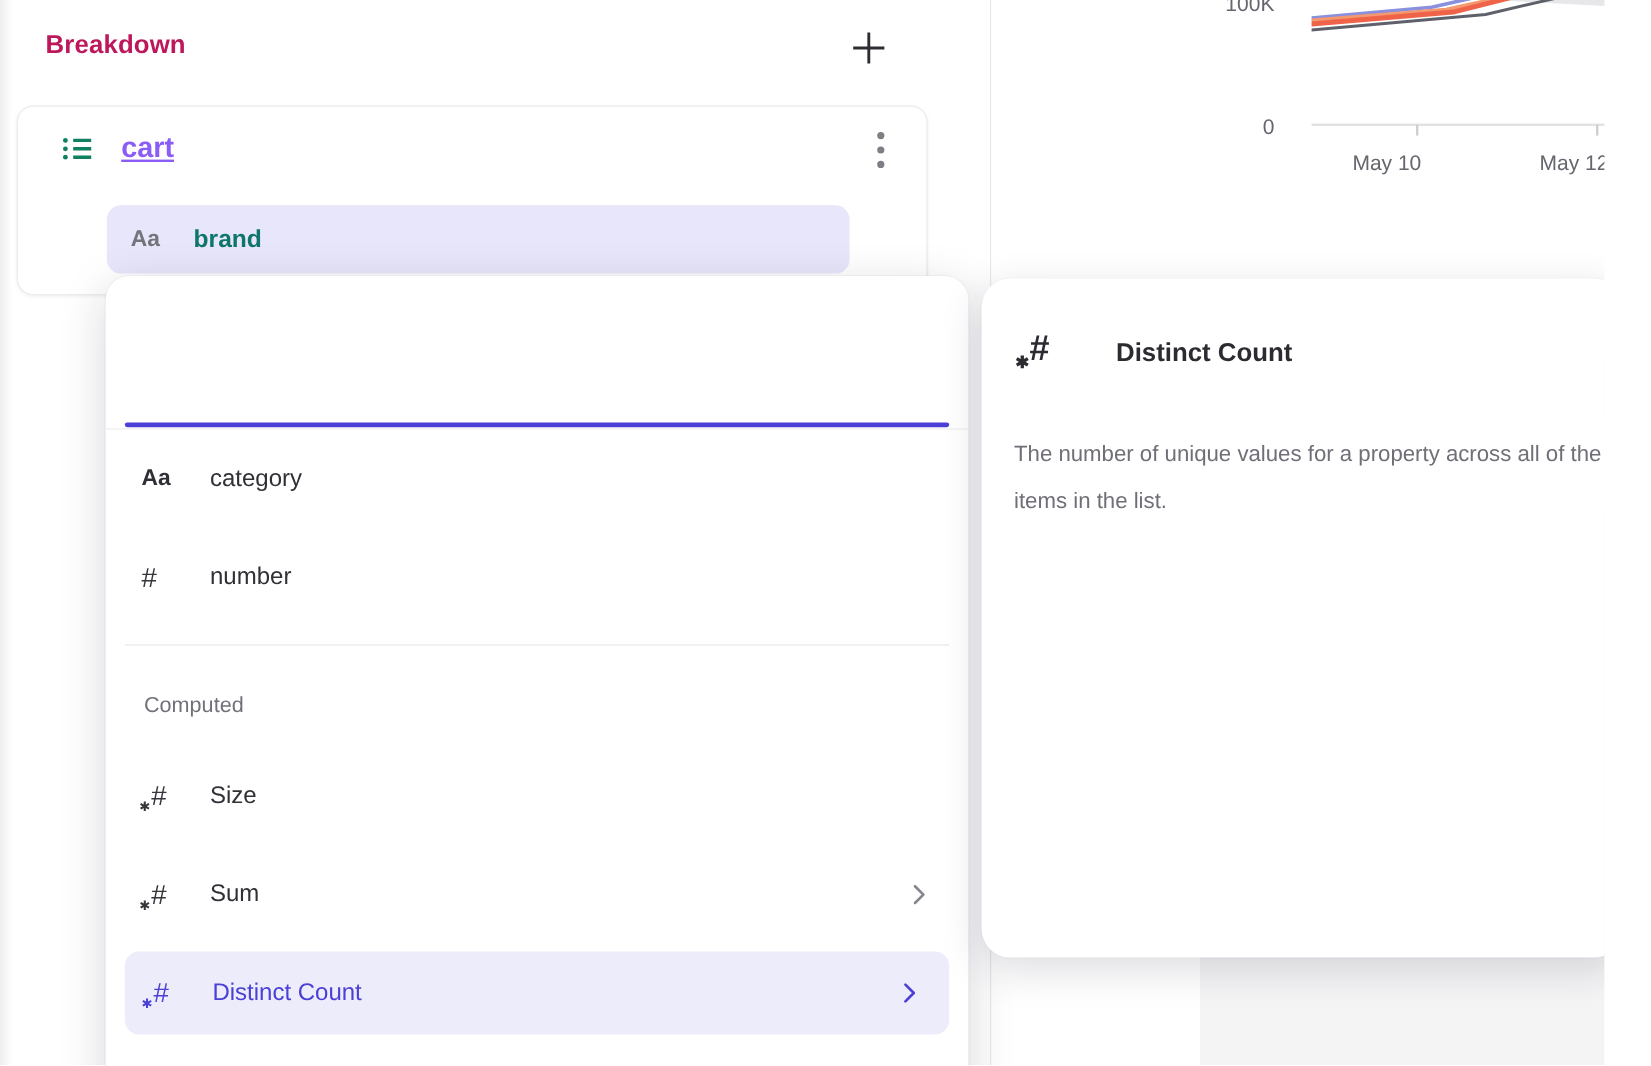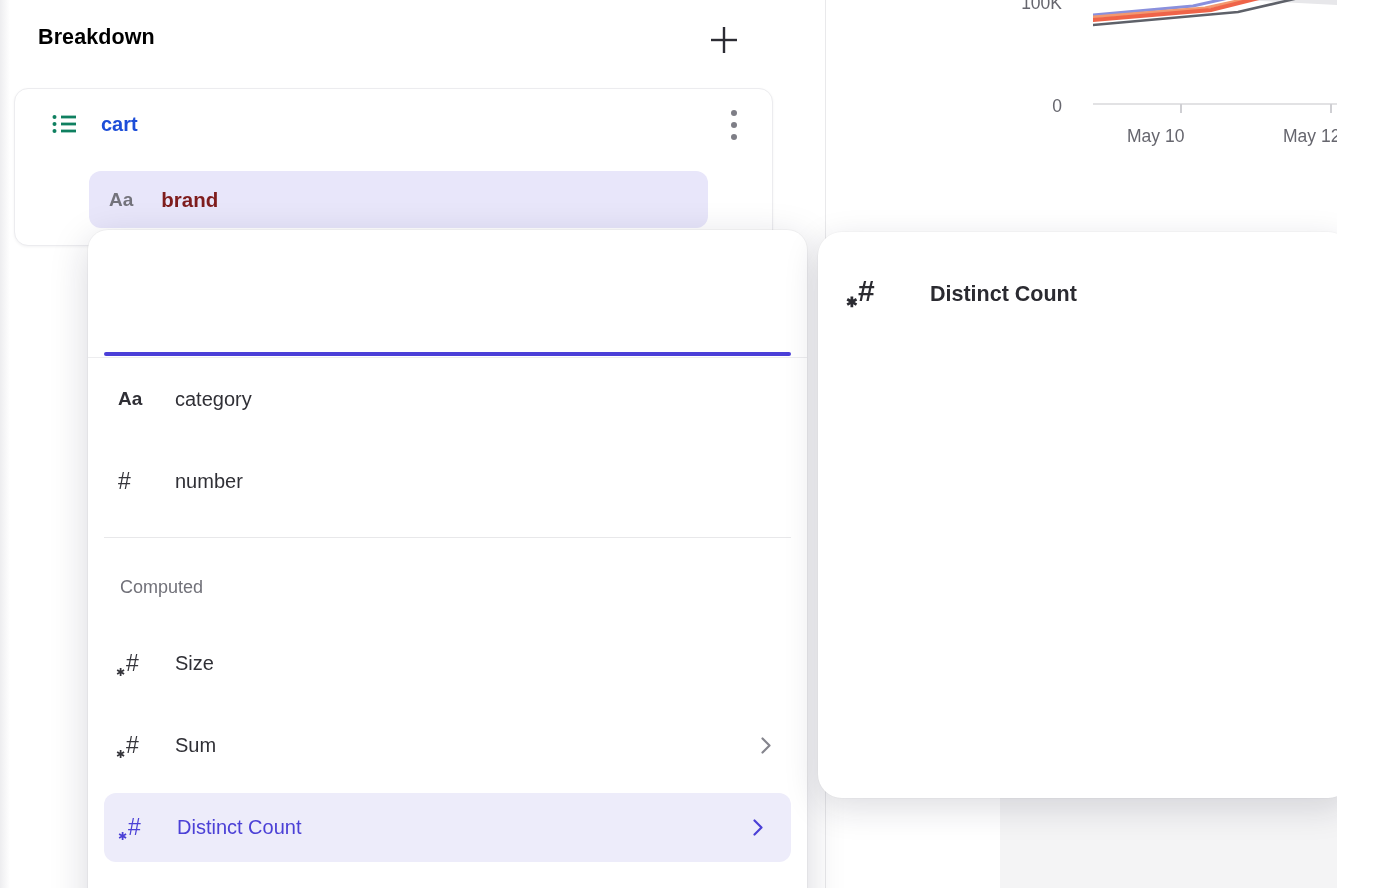--- a/index.html
+++ b/index.html
@@ -5,36 +5,36 @@
   html,body{margin:0;padding:0;background:#fff;}
   .stage{position:relative;width:1337px;height:888px;overflow:hidden;background:#ffffff;
          font-family:"Liberation Sans", sans-serif;color:#2e2e36;}
   .abs{position:absolute;}
 
   
   .edge-shade{left:0;top:0;width:10px;height:888px;
     background:linear-gradient(to right, rgba(60,60,85,0.09), rgba(60,60,85,0));}
 
   
-  .bd-title{left:38px;top:25px;font-size:21.5px;font-weight:700;color:#000000;letter-spacing:.1px;}
+  .bd-title{left:38px;top:25px;font-size:21.5px;font-weight:700;color:#be185d;letter-spacing:.1px;}
   .add-btn{left:704px;top:20px;width:40px;height:40px;display:flex;align-items:center;justify-content:center;
     border:none;background:transparent;cursor:pointer;padding:0;}
 
   
   .card{left:14px;top:88px;width:757px;height:156px;background:#fff;border:1px solid #ececef;
     border-radius:14px;box-shadow:0 1px 3px rgba(20,20,40,.05);}
   .cart-row{position:absolute;left:36px;top:16px;height:38px;display:flex;align-items:center;gap:24px;cursor:pointer;}
-  .cart-label{font-size:20px;font-weight:600;color:#1d4ed8;}
+  .cart-label{font-size:24px;font-weight:600;color:#8b5cf6;text-decoration:underline;}
   .kebab{position:absolute;right:24px;top:14px;width:28px;height:44px;display:flex;flex-direction:column;
     align-items:center;justify-content:center;gap:6px;background:transparent;border:none;cursor:pointer;}
   .kebab i{width:6px;height:6px;border-radius:50%;background:#7e7e86;display:block;}
   .prop-pill{position:absolute;left:74px;top:82px;width:619px;height:57px;background:#e8e6fa;
     border-radius:12px;display:flex;align-items:center;cursor:pointer;}
   .prop-pill .aa{margin-left:20px;font-size:19px;font-weight:700;color:#73737b;}
-  .prop-pill .plabel{margin-left:28px;font-size:20.5px;font-weight:600;color:#7f1d1d;}
+  .prop-pill .plabel{margin-left:28px;font-size:20.5px;font-weight:600;color:#0f766e;}
 
   
   .dropdown{left:88px;top:230px;width:719px;height:700px;background:#fff;border-radius:20px;
     box-shadow:0 10px 38px rgba(25,25,55,.17), 0 0 0 1px rgba(0,0,0,.03);}
   .search-wrap{position:absolute;left:16px;top:28px;right:16px;height:64px;background:#f2f2f4;border-radius:16px;}
   .search-wrap input{width:100%;height:100%;border:none;background:transparent;outline:none;
     font-family:"Liberation Sans",sans-serif;font-size:22px;color:#3a3a42;padding:0 0 0 28px;box-sizing:border-box;}
   .search-wrap input::placeholder{color:#8a8a92;}
   .tab-underline{position:absolute;left:16px;right:16px;top:122px;height:4px;border-radius:3px;background:#4b3fd8;}
   .list-hairline{position:absolute;left:0;right:0;top:127px;height:1px;background:#ededef;}
@@ -184,15 +184,16 @@
               <polyline points="1.5,1.5 8.5,8.5 1.5,15.5" fill="none" stroke="currentColor" stroke-width="2.2" stroke-linecap="round" stroke-linejoin="round"></polyline>
             </svg>
         </span>
       </div>
     </div>
   </div>
 
   <div class="abs popover">
     <span class="pop-icon"><span>#</span><span class="star">✱</span></span>
     <div class="pop-title">Distinct Count</div>
+    <div class="pop-desc">The number of unique values for a property across all of the items in the list.</div>
   </div>
 
 </div>
 
 </body></html>

